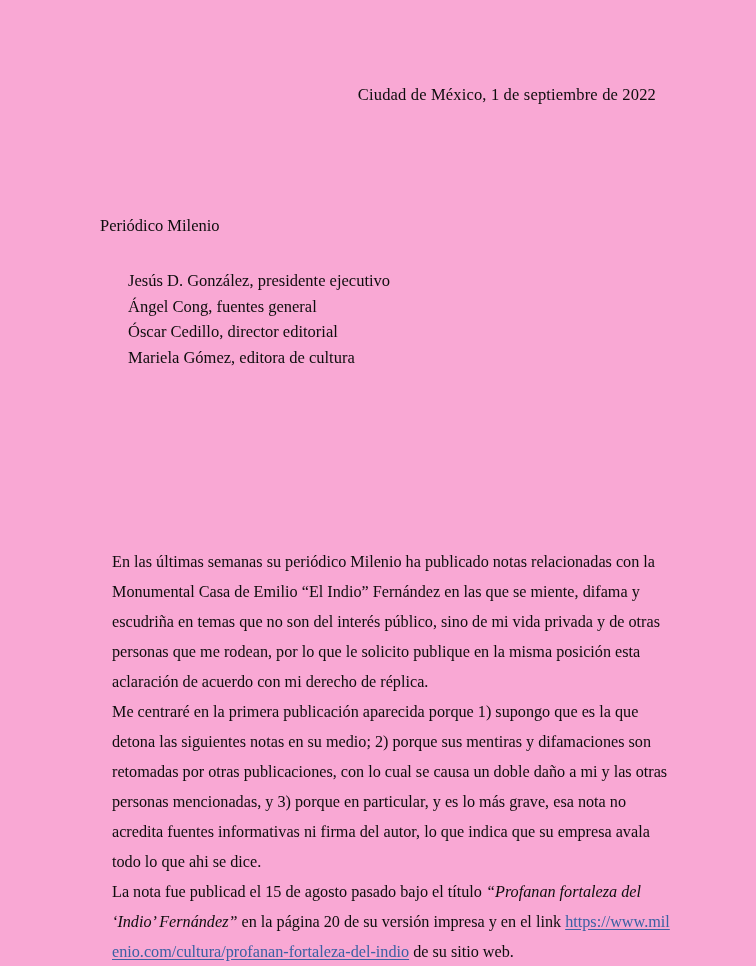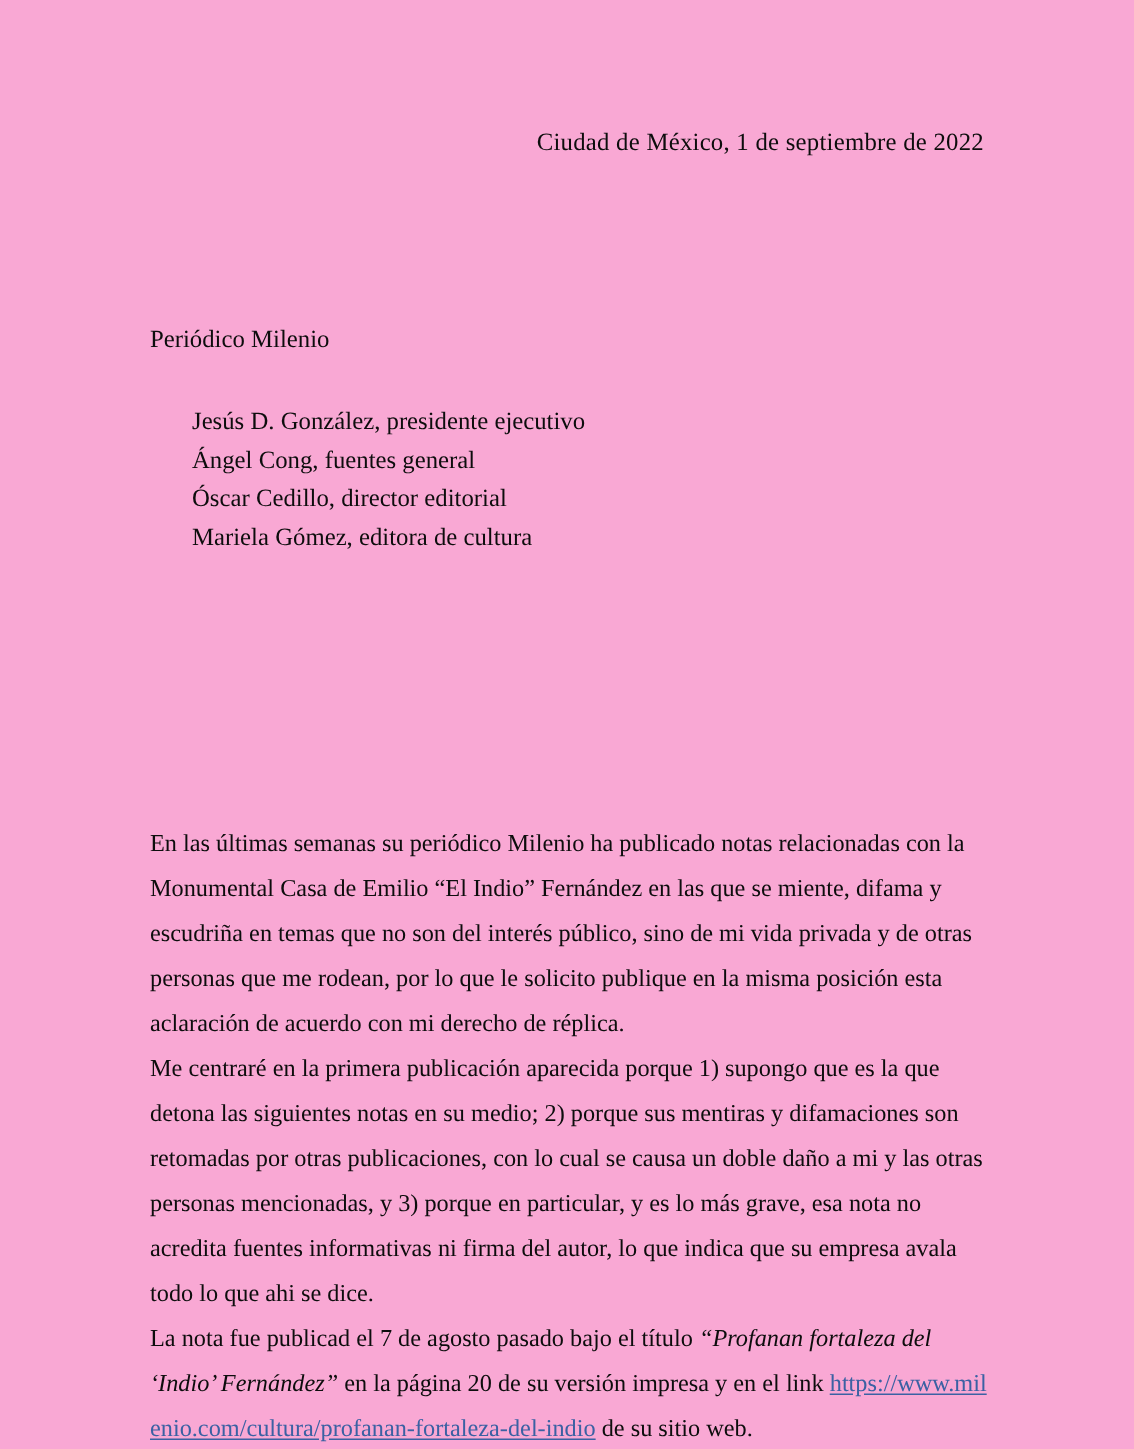--- a/index.html
+++ b/index.html
@@ -57,21 +57,21 @@
   .recipient-list li {
     font-size: 16.5px;
     line-height: 25.5px;
     white-space: nowrap;
     margin-left: 28px;
   }
 
   
   .body-block {
     position: absolute;
-    left: 100px;
+    left: 112px;
     top: 547px;
     width: 558px;
   }
   .body-par {
     font-size: 16.2px;
     line-height: 30px;
     margin: 0;
     text-align: left;
     hyphens: none;
   }
@@ -102,17 +102,17 @@
       <li>Mariela Gómez, editora de cultura</li>
     </ul>
   </div>
 
   <div class="body-block">
 
     <p class="body-par">En las últimas semanas su periódico Milenio ha publicado notas relacionadas con la Monumental Casa de Emilio “El Indio” Fernández en las que se miente, difama y escudriña en temas que no son del interés público, sino de mi vida privada y de otras personas que me rodean, por lo que le solicito publique en la misma posición esta aclaración de acuerdo con mi derecho de réplica.</p>
 
     <p class="body-par">Me centraré en la primera publicación aparecida porque 1) supongo que es la que detona las siguientes notas en su medio; 2) porque sus mentiras y difamaciones son retomadas por otras publicaciones, con lo cual se causa un doble daño a mi y las otras personas mencionadas, y 3) porque en particular, y es lo más grave, esa nota no acredita fuentes informativas ni firma del autor, lo que indica que su empresa avala todo lo que ahi se dice.</p>
 
-    <p class="body-par"><span>La nota fue publicad el 7 de agosto pasado bajo el título </span><span class="italic-title">“Profanan fortaleza del ‘Indio’ Fernández”</span><span> en la página 20 de su versión impresa y en el link </span><a class="doc-link" href="#">https://www.milenio.com/cultura/profanan-fortaleza-del-indio</a><span> de su sitio web.</span></p>
+    <p class="body-par"><span>La nota fue publicad el 15 de agosto pasado bajo el título </span><span class="italic-title">“Profanan fortaleza del ‘Indio’ Fernández”</span><span> en la página 20 de su versión impresa y en el link </span><a class="doc-link" href="#">https://www.milenio.com/cultura/profanan-fortaleza-del-indio</a><span> de su sitio web.</span></p>
 
   </div>
 
 </div>
 
 </body></html>

